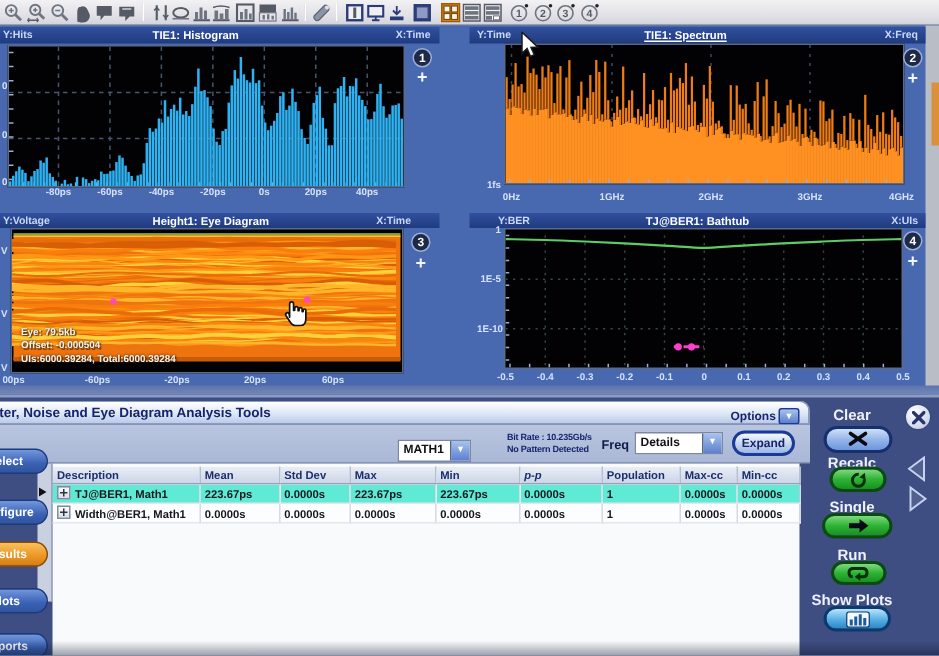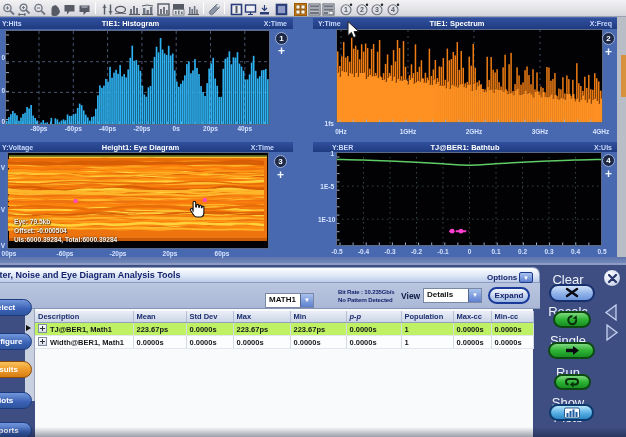--- a/index.html
+++ b/index.html
@@ -64,35 +64,35 @@
   #cp-content{left:35px;top:46px;width:498px;height:167px;background:#f8fafc;}
   #cp-gutter{left:25px;top:46px;width:10px;height:92px;background:#c9d0e0;border-right:1px solid #9aa6c0;}
   #row-marker{left:26px;top:62px;width:0;height:0;border-left:5px solid #101010;
     border-top:3.5px solid transparent;border-bottom:3.5px solid transparent;}
   table#results{position:absolute;left:35px;top:48px;border-collapse:collapse;table-layout:fixed;}
   #results th{background:linear-gradient(#eaeef6,#ccd5e7);color:#1b2e6e;font-size:7.5px;font-weight:bold;
     text-align:left;padding:1px 0 1px 3px;border-right:1px solid #b4bfd4;border-bottom:1px solid #93a1bd;height:10px;white-space:nowrap;overflow:hidden;}
   #results td{font-size:7.5px;font-weight:bold;color:#17171c;padding:0 0 0 3px;height:13px;
     border-right:1px solid #d4dae6;border-bottom:1px solid #e2e7ef;white-space:nowrap;overflow:hidden;}
   #results tr.sel td{background:linear-gradient(#7d99da,#5b7ac9);color:#fff;border-right-color:#6f8ad0;border-bottom-color:#4a67b4;}
-  #results tr.alt td{background:#bef264;margin-left:32px;}
+  #results tr.alt td{background:#5eead4;margin-left:32px;}
   #results tr.norm td{background:#fcfdfe;}
   .expicon{display:inline-block;width:9px;height:9px;margin-right:3px;vertical-align:-1px;
     background:linear-gradient(#fdfdfd,#d8dde8);border:1px solid #808ca4;position:relative;}
   .expicon:before{content:"";position:absolute;left:1px;top:3px;width:5px;height:1px;background:#30343c;}
   .expicon:after{content:"";position:absolute;left:3px;top:1px;width:1px;height:5px;background:#30343c;}
   tr.sel .expicon{background:linear-gradient(#5a74b8,#3c57a0);border-color:#dde6f8;}
   tr.sel .expicon:before,tr.sel .expicon:after{background:#f0f4ff;}
 
   .tab{position:absolute;left:-25px;width:57px;height:17px;border-radius:9px;
     background:linear-gradient(#7297dc,#3a61b4 60%,#30559e);border:1px solid #1c3a7e;
     color:#fff;font-size:8px;font-weight:bold;text-align:center;line-height:15px;}
   .tab.active{background:linear-gradient(#f8c25e,#ef9f2e 45%,#d67d12);border-color:#8a4a08;color:#fff;}
 
-  .side-label{position:absolute;width:64px;left:540px;text-align:center;color:#eef2fc;font-size:13px;font-weight:normal;}
+  .side-label{position:absolute;width:64px;left:540px;text-align:center;color:#eef2fc;font-size:10px;font-weight:bold;}
   .side-btn{position:absolute;border-radius:9px;}
   .btn-blue{background:linear-gradient(#cfe0f6,#8fb2e8 55%,#6d96dc);border:2px solid #16306e;}
   .btn-green{background:linear-gradient(#7fd97f,#2eb335 50%,#189022);border:2px solid #0c4a12;}
   .btn-cyan{background:linear-gradient(#b8e4fa,#56aee4 55%,#2e86c4);border:2px solid #0c3a6e;}
   #close-x{left:603px;top:6px;width:18px;height:18px;border-radius:50%;
     background:radial-gradient(circle at 35% 30%,#ffffff,#cdd6ea 70%,#aab6d2);
     border:1px solid #39497c;}
   #close-x svg{position:absolute;left:4px;top:4px;}
   .pane-arrow{position:absolute;}
 
@@ -444,21 +444,21 @@
         <span class="ticklab" style="left: 210.5px; top: 125px;">20ps</span>
         <span class="ticklab" style="left: 244.8px; top: 125px;">40ps</span>
         <span class="yticklab" style="left: 0px; top: 54px; width: 5px;">0</span>
         <span class="yticklab" style="left: 0px; top: 87px; width: 5px;">0</span>
         <span class="yticklab" style="left: 0px; top: 118px; width: 5px;">0</span>
         <div class="badge" style="left: 275px; top: 32px;">1</div>
         <div class="plusbtn" style="left: 275px; top: 45px;">+</div>
       </div>
       <div class="abs" style="left: 0px; top: 0px; width: 0px; height: 0px;">
         <div class="ptitle" style="left: 313px; top: 18px; width: 304px; height: 11px;">
-          <span class="tl" style="left: -8px;">TIE1: Spectrum</span>
+          <span class="tl" style="left: -8px; text-decoration: underline;">TIE1: Spectrum</span>
           <span class="yl" style="left: 5px;">Y:Time</span>
           <span class="xl" style="right: 5px;">X:Freq</span>
         </div>
         <div class="plot" style="left: 336px; top: 29px; width: 267px; height: 94px;">
           <svg width="265" height="92" viewBox="0 0 265 92">
             <line x1="4" y1="0" x2="4" y2="92" stroke="#3c485e" stroke-width="1" stroke-dasharray="2,4"></line>
             <line x1="71" y1="0" x2="71" y2="92" stroke="#3c485e" stroke-width="1" stroke-dasharray="2,4"></line>
             <line x1="137" y1="0" x2="137" y2="92" stroke="#3c485e" stroke-width="1" stroke-dasharray="2,4"></line>
             <line x1="203" y1="0" x2="203" y2="92" stroke="#3c485e" stroke-width="1" stroke-dasharray="2,4"></line>
             <rect x="0.00" y="21.43" width="1.49" height="20.90" fill="#ef7d14"></rect>
@@ -944,21 +944,21 @@
     <div id="cp-options-btn" class="abs">▼</div>
     <div id="cp-subtoolbar" class="abs">
       <div class="combo" style="left:265px;top:10px;width:49px;">
         <span class="cval">MATH1</span>
         <span class="cbtn">▼</span>
       </div>
       <div id="bit-rate" class="abs">
         <div>Bit Rate : 10.235Gb/s</div>
         <div>No Pattern Detected</div>
       </div>
-      <span id="view-label" class="abs">View</span>
+      <span id="view-label" class="abs">Freq</span>
       <div class="combo" style="left:423px;top:5px;width:59px;">
         <span class="cval">Details</span>
         <span class="cbtn">▼</span>
       </div>
     </div>
     <div id="expand-btn" class="abs">Expand</div>
 
     <div id="cp-content" class="abs"></div>
     <div id="cp-gutter" class="abs"></div>
     <div id="row-marker" class="abs"></div>

